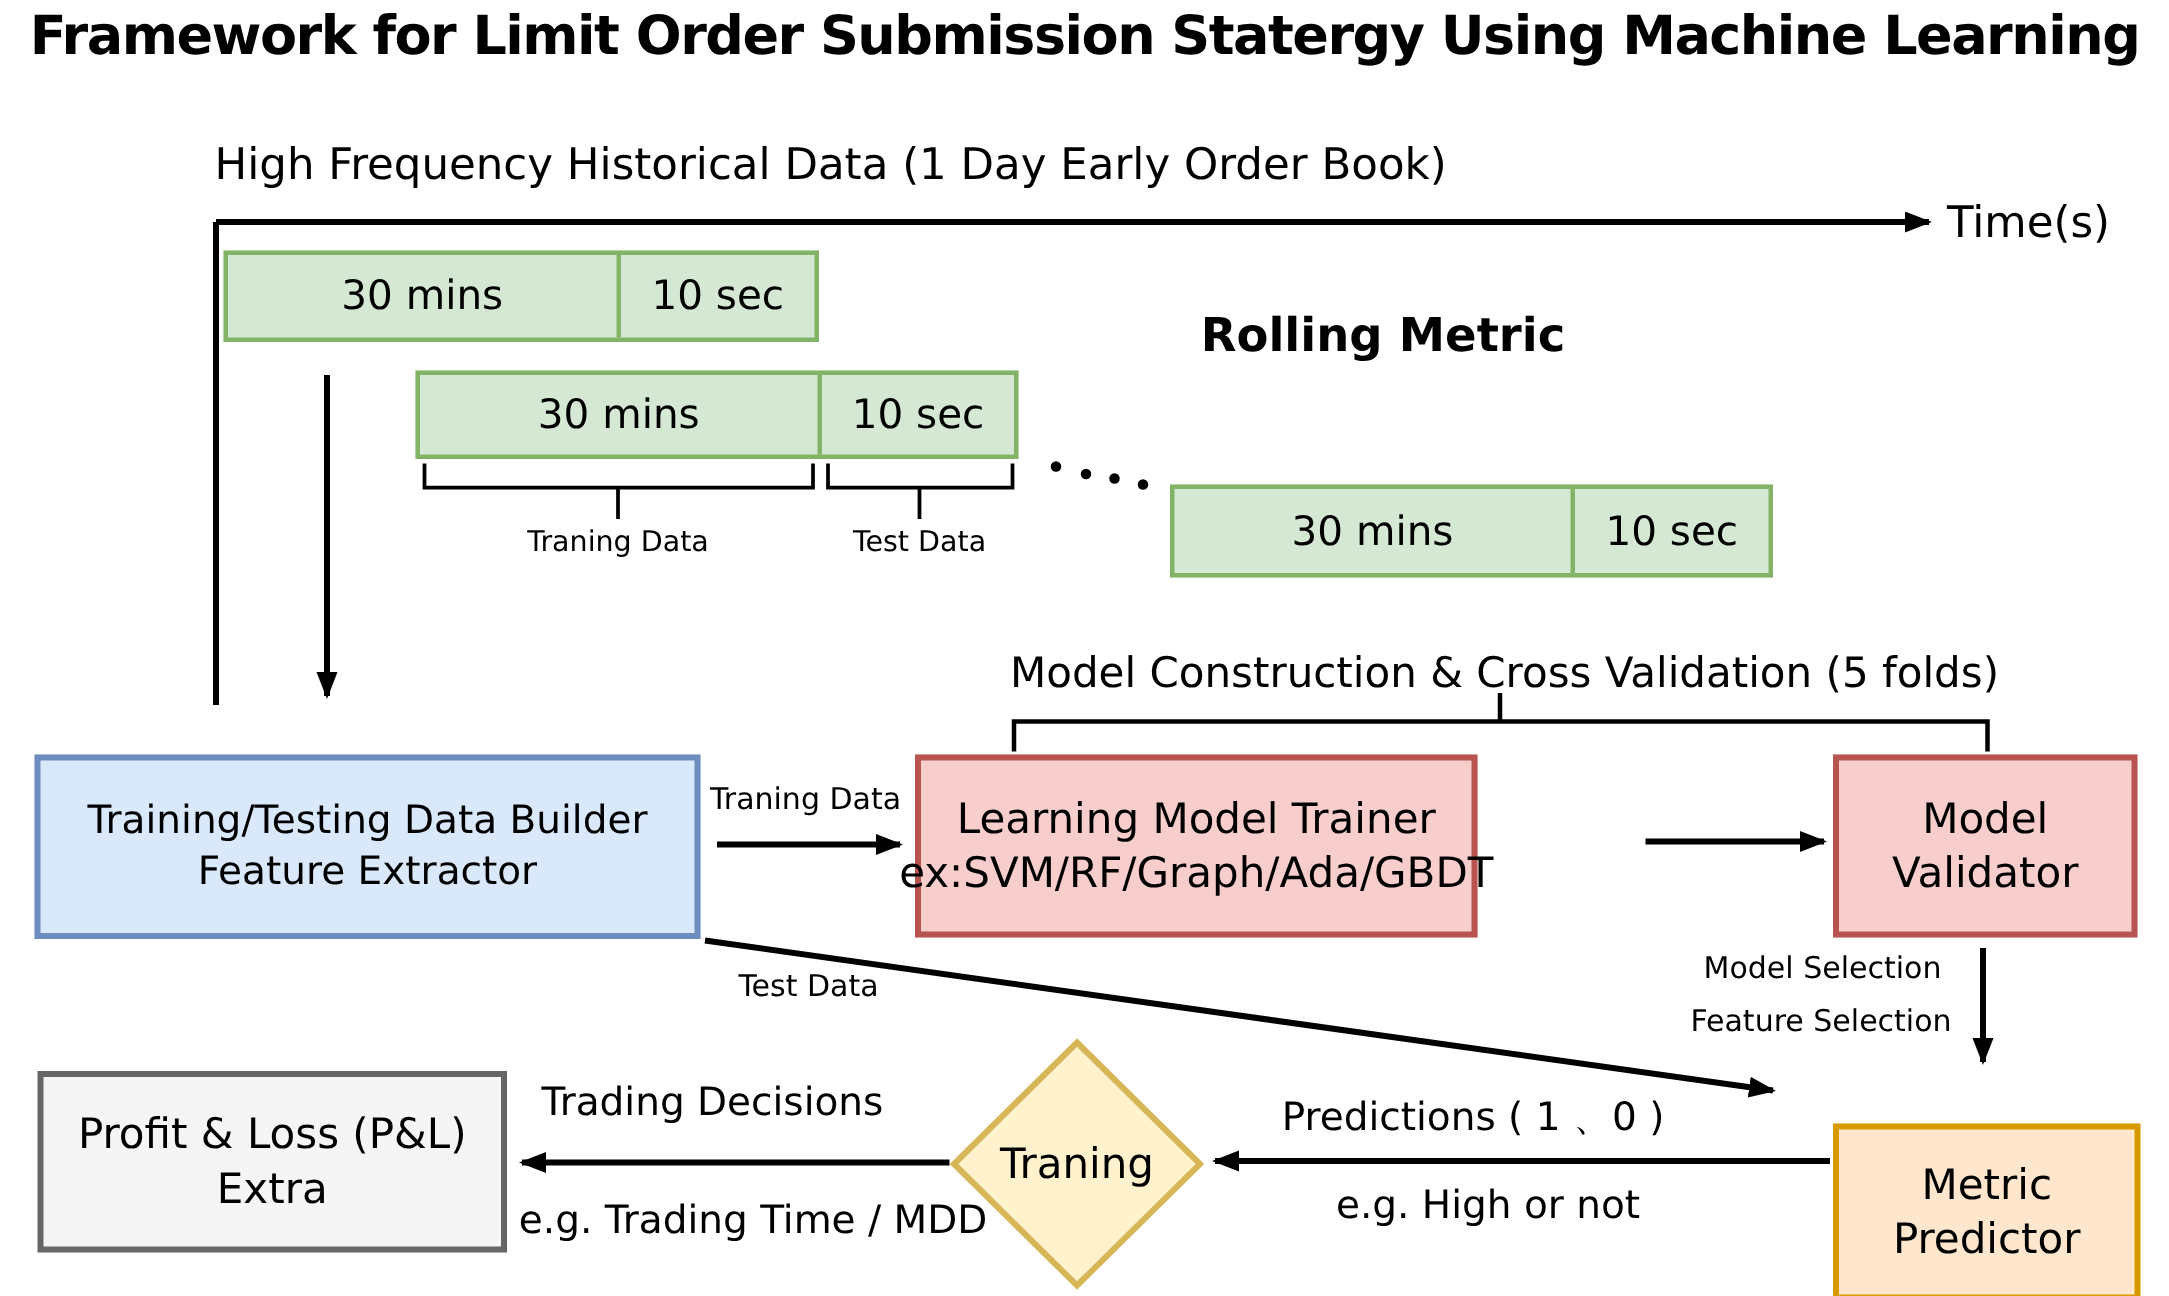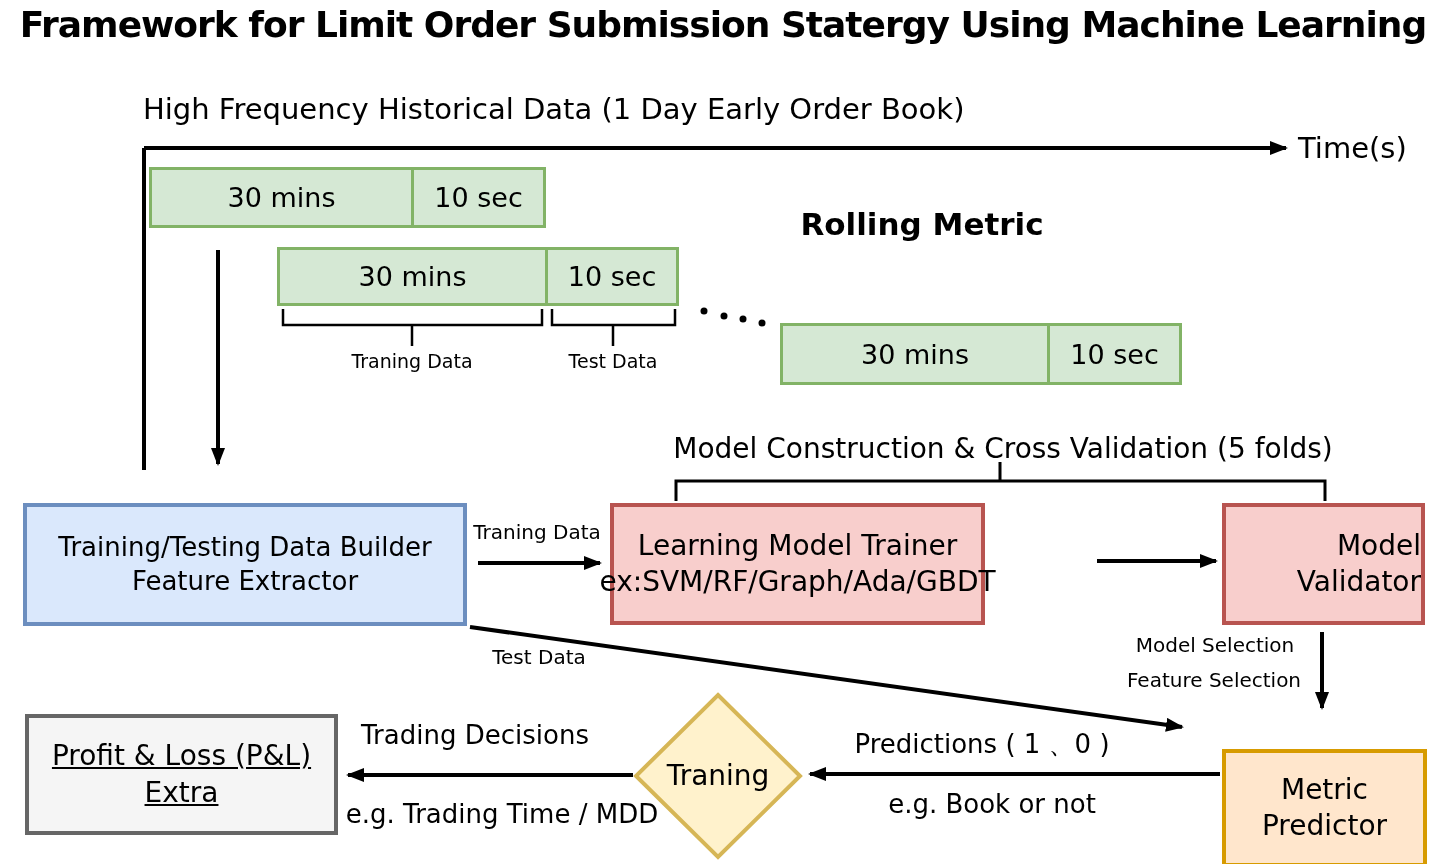--- a/index.html
+++ b/index.html
@@ -100,41 +100,41 @@
     <div>Feature Extractor</div>
   </div>
 
   <div class="lbl ctr fs20" style="left:537px;top:520px;">Traning Data</div>
 
   <div class="box red fs28" style="left:610px;top:503px;width:375px;height:122px;">
     <div>Learning Model Trainer</div>
     <div>ex:SVM/RF/Graph/Ada/GBDT</div>
   </div>
 
-  <div class="box red fs28" style="left:1222px;top:503px;width:203px;height:122px;align-items:flex-end;">
+  <div class="box red fs28" style="left:1222px;top:503px;width:203px;height:122px;">
     <div>Model</div>
     <div>Validator</div>
   </div>
 
   <div class="lbl ctr fs20" style="left:1215px;top:633px;">Model Selection</div>
   <div class="lbl ctr fs20" style="left:1214px;top:668px;">Feature Selection</div>
 
   <div class="lbl ctr fs20" style="left:539px;top:645px;">Test Data</div>
 
   <div class="box orange fs28" style="left:1222px;top:715px;width:205px;height:118px;margin-top:34px;">
     <div>Metric</div>
     <div>Predictor</div>
   </div>
 
   <div class="lbl ctr fs26" style="left:982px;top:727px;">Predictions ( 1 、0 )</div>
-  <div class="lbl ctr fs26" style="left:992px;top:789px;">e.g. Book or not</div>
+  <div class="lbl ctr fs26" style="left:992px;top:789px;">e.g. High or not</div>
 
   <div class="box fs28" style="left:636px;top:695px;width:164px;height:162px;background:transparent;border:none;">Traning</div>
 
   <div class="lbl ctr fs26" style="left:475px;top:720px;">Trading Decisions</div>
   <div class="lbl ctr fs26" style="left:502px;top:799px;">e.g. Trading Time / MDD</div>
 
-  <div class="box gray fs28" style="left:25px;top:714px;width:313px;height:121px;text-decoration:underline;">
+  <div class="box gray fs28" style="left:25px;top:714px;width:313px;height:121px;">
     <div>Profit &amp; Loss (P&amp;L)</div>
     <div>Extra</div>
   </div>
 
 </div>
 
 </body></html>

